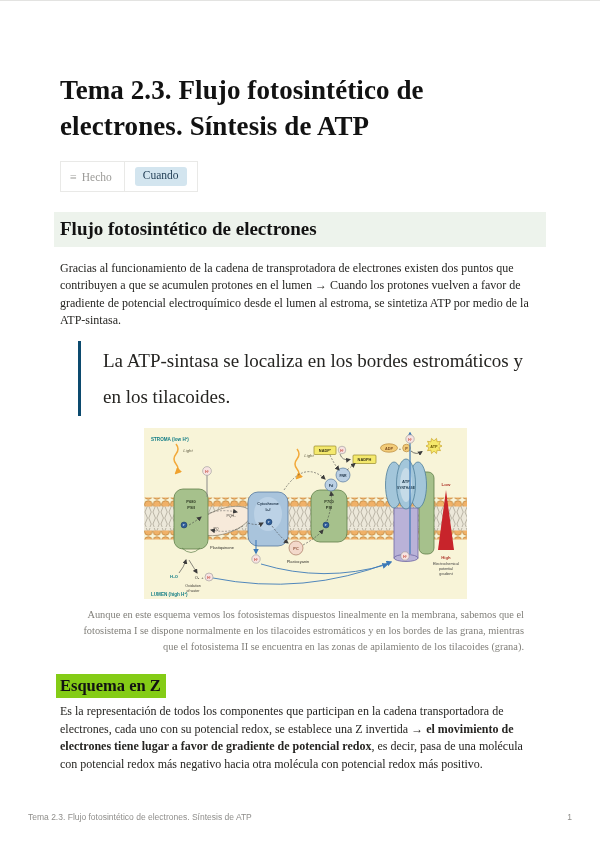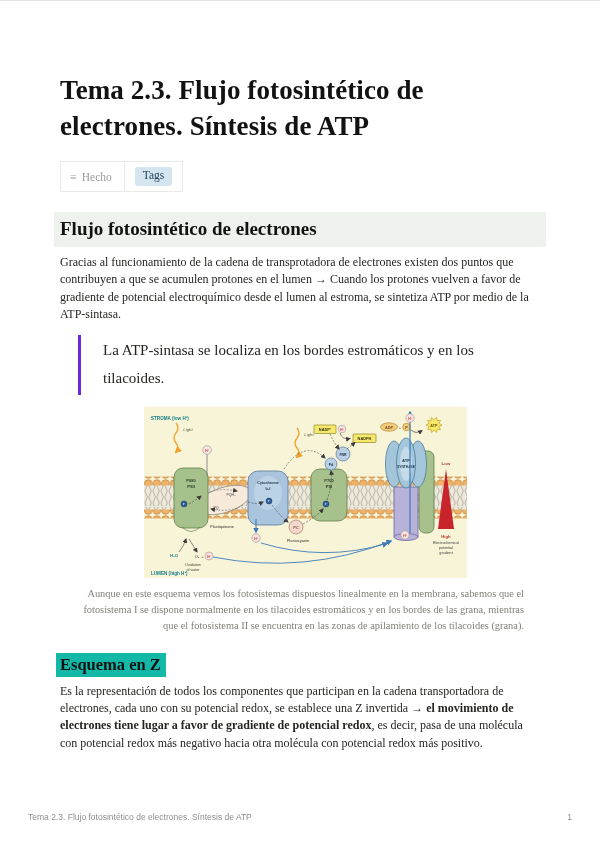--- a/index.html
+++ b/index.html
@@ -21,57 +21,57 @@
     display:flex;align-items:center;gap:5px;padding:7px 12px 7px 9px;
     color:#9b9a97;border-right:1px solid #e9e9e7;
   }
   .list-icon{font-size:12px;line-height:1;color:#9b9a97;}
   .prop-val{display:flex;align-items:center;padding:5px 10px;}
   .badge{
     background:#d3e5ef;color:#1f3c53;border-radius:3px;
     padding:2px 8px 3px 8px;font-size:11.5px;line-height:1.2;
   }
   h2.sec{
-    margin:20px -6px 7px -6px;padding:5px 6px 6px 6px;background:#edf3ec;
+    margin:20px -6px 13px -6px;padding:5px 6px 6px 6px;background:#edf3ec;
     font-size:19px;line-height:1.25;font-weight:700;color:#121212;
   }
   p.body{margin:7px 0 0 0;font-size:12px;line-height:1.45;color:#262522;}
   p.body strong{font-weight:700;}
   blockquote{
-    margin:12px 0 0 18px;padding:2px 0 2px 22px;border-left:3px solid #6d28d9;
-    font-size:15px;line-height:1.85;color:#262522;max-width:420px;
+    margin:12px 0 0 18px;padding:2px 0 2px 22px;border-left:3px solid #0c4a6e;
+    font-size:19px;line-height:1.85;color:#262522;max-width:420px;
   }
   .figure{margin:12px 0 0 84px;line-height:0;}
   p.caption{
     margin:8px 0 0 0;padding:0 16px;font-size:10.4px;line-height:1.55;
     color:#82807b;text-align:right;
   }
   h3.sec2{margin:20px 0 0 0;font-size:16.5px;font-weight:700;color:#121212;line-height:1.3;}
-  h3.sec2 .hl{background:#14b8a6;padding:2px 5px 3px 4px;margin-left:-4px;}
+  h3.sec2 .hl{background:#84cc16;padding:2px 5px 3px 4px;margin-left:-4px;}
   .footer{
     position:absolute;left:28px;right:28px;bottom:26px;
     display:flex;justify-content:space-between;align-items:baseline;
     font-family:"Liberation Sans", sans-serif;font-size:8.5px;color:#8f8e8b;
   }
   svg text{font-family:"Liberation Sans", sans-serif;}
 </style>
 </head>
 <body>
 
 <div class="content">
 
   <h1 class="title">Tema 2.3. Flujo fotosintético de electrones. Síntesis de ATP</h1>
 
   <div class="props">
     <div class="prop-key">
       <span class="list-icon">≡</span>
       <span>Hecho</span>
     </div>
     <div class="prop-val">
-      <span class="badge">Tags</span>
+      <span class="badge">Cuando</span>
     </div>
   </div>
 
   <h2 class="sec">Flujo fotosintético de electrones</h2>
 
   <p class="body">Gracias al funcionamiento de la cadena de transprotadora de electrones existen dos puntos que contribuyen a que se acumulen protones en el lumen → Cuando los protones vuelven a favor de gradiente de potencial electroquímico desde el lumen al estroma, se sintetiza ATP por medio de la ATP-sintasa.</p>
 
   <blockquote>
     <span>La ATP-sintasa se localiza en los bordes estromáticos y en los tilacoides.</span>
   </blockquote>

